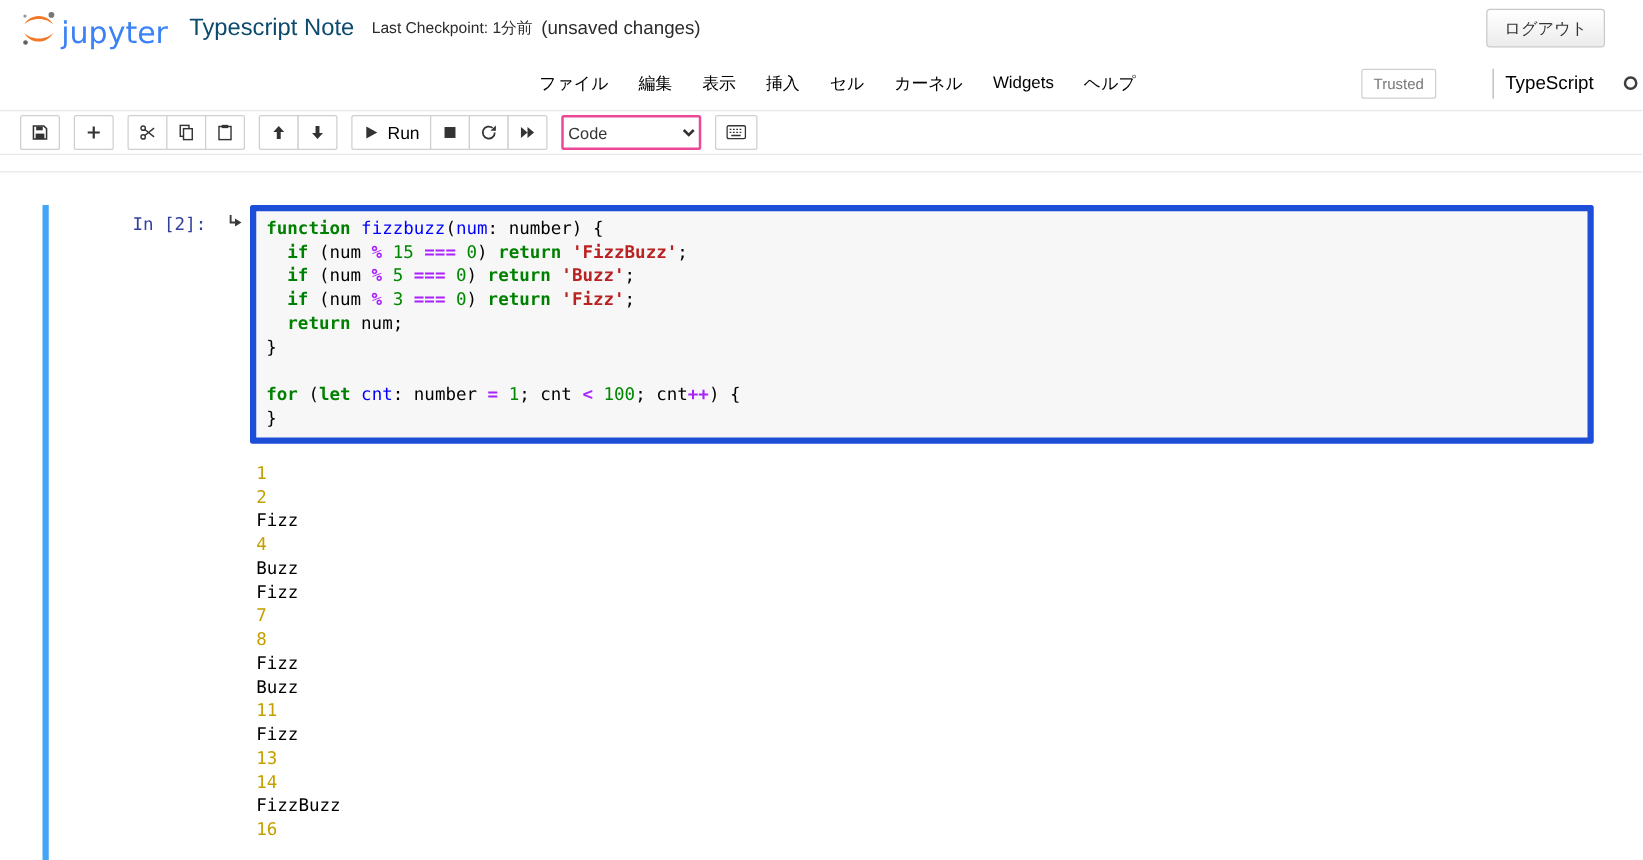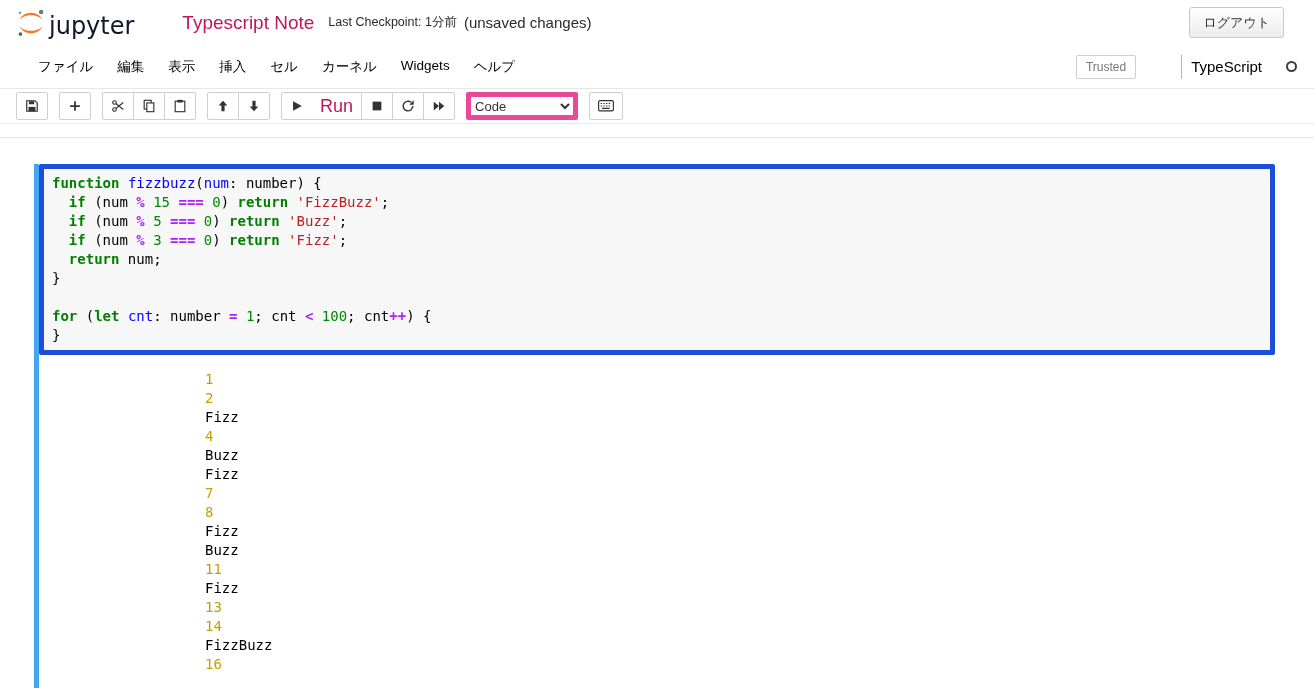--- a/index.html
+++ b/index.html
@@ -9,63 +9,63 @@
   }
   *{box-sizing:border-box;}
   html,body{margin:0;padding:0;}
   body{
     width:1314px;height:688px;overflow:hidden;background:#fff;color:#000;
     font-family:"Liberation Sans","DejaVu Sans",sans-serif;
   }
   
   .header-row{height:45px;display:flex;align-items:center;padding:0 30px 0 16px;}
   .logo{display:flex;align-items:center;cursor:pointer;text-decoration:none;}
-  .logo-word{font-family:"DejaVu Sans",sans-serif;font-size:24px;color:#0f172a;margin-left:3px;line-height:1;position:relative;top:3px;text-align:right;}
+  .logo-word{font-family:"DejaVu Sans",sans-serif;font-size:24px;color:#3b82f6;margin-left:3px;line-height:1;position:relative;top:3px;text-align:right;}
   .logo-crescent{fill:var(--c-orange);}
-  .nb-title{margin-left:48px;font-size:19px;color:#be185d;cursor:text;}
+  .nb-title{margin-left:17px;font-size:19px;color:#0c4a6e;cursor:text;}
   .checkpoint{margin-left:14px;font-size:12.5px;color:#2b2b2b;}
   .autosave{margin-left:7px;font-size:15px;color:#2b2b2b;}
   .logout-btn{margin-left:auto;height:31px;padding:0 13px;font-size:13px;color:#333;
     background:linear-gradient(#fff,#ececec);border:1px solid #c8c8c8;border-radius:3px;cursor:pointer;font-family:inherit;}
   
-  .menubar{height:44px;border-bottom:1px solid #e7e7e7;display:flex;align-items:center;padding-left:26px;position:relative;}
+  .menubar{height:44px;border-bottom:1px solid #e7e7e7;display:flex;align-items:center;padding-left:26px;position:relative;justify-content:center;}
   .menu-list{list-style:none;margin:0;padding:0;display:flex;}
   .menu-list li{padding:0 12px;font-size:13.5px;cursor:pointer;white-space:nowrap;}
-  .menu-right{position:absolute;right:17px;top:0;height:100%;display:flex;align-items:center;}
+  .menu-right{position:absolute;right:4px;top:0;height:100%;display:flex;align-items:center;}
   .trusted{border:1px solid #cfcfcf;border-radius:2px;color:#777;font-size:12px;padding:4px 9px;margin-right:45px;cursor:pointer;}
   .kernel-sep{width:1px;height:24px;background:#b5b5b5;margin-right:9px;}
   .kernel-name{font-size:15px;margin-right:24px;}
   .kernel-dot{width:11px;height:11px;border:2px solid #3d3d3d;border-radius:50%;display:inline-block;}
   
   .toolbar{height:35px;border-bottom:1px solid #e7e7e7;display:flex;align-items:center;padding-left:16px;}
   .btn-group{display:flex;margin-right:11px;}
   .tb-btn{height:28px;min-width:32px;padding:0 8px;background:#fff;border:1px solid #cfcfcf;
     display:flex;align-items:center;justify-content:center;cursor:pointer;border-radius:0;}
   .btn-group .tb-btn:first-child{border-top-left-radius:2px;border-bottom-left-radius:2px;}
   .btn-group .tb-btn:last-child{border-top-right-radius:2px;border-bottom-right-radius:2px;}
   .btn-group .tb-btn + .tb-btn{margin-left:-1px;}
-  .run-label{margin-left:16px;font-size:18px;color:#be185d;}
-  .cell-type-select{height:28px;width:112px;font-size:13px;font-family:inherit;border:5px solid #ec4899;
+  .run-label{margin-left:6px;font-size:14px;color:#000000;}
+  .cell-type-select{height:28px;width:112px;font-size:13px;font-family:inherit;border:2px solid #ec4899;
     background:#fff;margin-right:11px;border-radius:2px;color:#333;}
   .tb-icon{width:14px;height:14px;display:block;}
   .header-gap{height:14px;border-bottom:1px solid #e7e7e7;}
   
   .notebook{padding-top:26px;}
   .cell{margin:0 39px 0 34px;border-left:5px solid var(--c-selbar);min-height:530px;}
   .input-row{display:flex;}
   .prompt-col{width:161px;flex:none;text-align:right;padding:7px 35px 0 0;position:relative;}
   .prompt{font-family:"DejaVu Sans Mono",monospace;font-size:14px;color:var(--c-prompt);white-space:pre;}
   .run-arrow{position:absolute;right:5px;top:7px;width:14px;height:14px;cursor:pointer;}
   .code-box{flex:1;border:5px solid #1d4ed8;border-radius:2px;background:#f7f7f7;padding:5px 0 5px 8px;cursor:text;}
   .code-line{font-family:"DejaVu Sans Mono",monospace;font-size:14px;line-height:19px;white-space:pre;color:#000;}
   .tok-kw{color:var(--c-kw);font-weight:bold;}
   .tok-def{color:var(--c-def);}
   .tok-op{color:var(--c-op);font-weight:bold;}
   .tok-num{color:var(--c-num);}
-  .tok-str{color:var(--c-str);}
+  .tok-str{color:var(--c-str);font-weight:bold;}
   .tok-pl{color:#000;}
   .output-area{margin-left:166px;margin-top:15px;}
   .out-line{font-family:"DejaVu Sans Mono",monospace;font-size:14px;line-height:19px;white-space:pre;color:#000;}
   .out-onum{color:var(--c-outnum);}
 </style>
 </head>
 <body>
 
 <div class="app">
 
@@ -190,20 +190,29 @@
           </svg>
       </button>
     </div>
   </div>
 
   <div class="header-gap"></div>
 
   <main class="notebook">
     <div class="cell">
       <div class="input-row">
+        <div class="prompt-col">
+          <span class="prompt">In [2]:</span>
+          <span class="run-arrow">
+            <svg viewBox="0 0 14 14" width="14" height="14">
+                <path d="M3.5 1v6h4" fill="none" stroke="#3a3a3a" stroke-width="1.5"></path>
+                <path fill="#3a3a3a" d="M7 3.8L12.2 7 7 10.2z"></path>
+              </svg>
+          </span>
+        </div>
         <div class="code-box">
           <div id="code-lines">
               <div class="code-line"><span class="tok-kw">function</span><span class="tok-pl"> </span><span class="tok-def">fizzbuzz</span><span class="tok-pl">(</span><span class="tok-def">num</span><span class="tok-pl">: number) {</span></div>
               <div class="code-line"><span class="tok-pl">  </span><span class="tok-kw">if</span><span class="tok-pl"> (num </span><span class="tok-op">%</span><span class="tok-pl"> </span><span class="tok-num">15</span><span class="tok-pl"> </span><span class="tok-op">===</span><span class="tok-pl"> </span><span class="tok-num">0</span><span class="tok-pl">) </span><span class="tok-kw">return</span><span class="tok-pl"> </span><span class="tok-str">'FizzBuzz'</span><span class="tok-pl">;</span></div>
               <div class="code-line"><span class="tok-pl">  </span><span class="tok-kw">if</span><span class="tok-pl"> (num </span><span class="tok-op">%</span><span class="tok-pl"> </span><span class="tok-num">5</span><span class="tok-pl"> </span><span class="tok-op">===</span><span class="tok-pl"> </span><span class="tok-num">0</span><span class="tok-pl">) </span><span class="tok-kw">return</span><span class="tok-pl"> </span><span class="tok-str">'Buzz'</span><span class="tok-pl">;</span></div>
               <div class="code-line"><span class="tok-pl">  </span><span class="tok-kw">if</span><span class="tok-pl"> (num </span><span class="tok-op">%</span><span class="tok-pl"> </span><span class="tok-num">3</span><span class="tok-pl"> </span><span class="tok-op">===</span><span class="tok-pl"> </span><span class="tok-num">0</span><span class="tok-pl">) </span><span class="tok-kw">return</span><span class="tok-pl"> </span><span class="tok-str">'Fizz'</span><span class="tok-pl">;</span></div>
               <div class="code-line"><span class="tok-pl">  </span><span class="tok-kw">return</span><span class="tok-pl"> num;</span></div>
               <div class="code-line"><span class="tok-pl">}</span></div>
               <div class="code-line">&nbsp;</div>
               <div class="code-line"><span class="tok-kw">for</span><span class="tok-pl"> (</span><span class="tok-kw">let</span><span class="tok-pl"> </span><span class="tok-def">cnt</span><span class="tok-pl">: number </span><span class="tok-op">=</span><span class="tok-pl"> </span><span class="tok-num">1</span><span class="tok-pl">; cnt </span><span class="tok-op">&lt;</span><span class="tok-pl"> </span><span class="tok-num">100</span><span class="tok-pl">; cnt</span><span class="tok-op">++</span><span class="tok-pl">) {</span></div>

